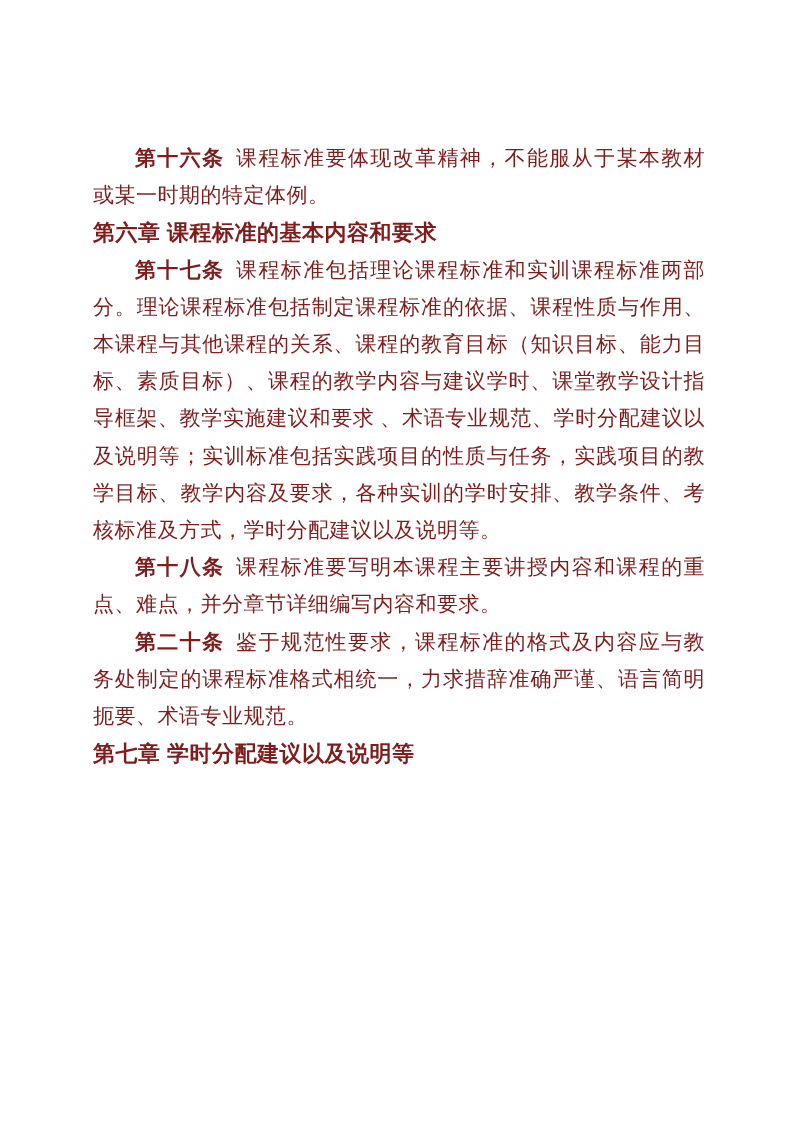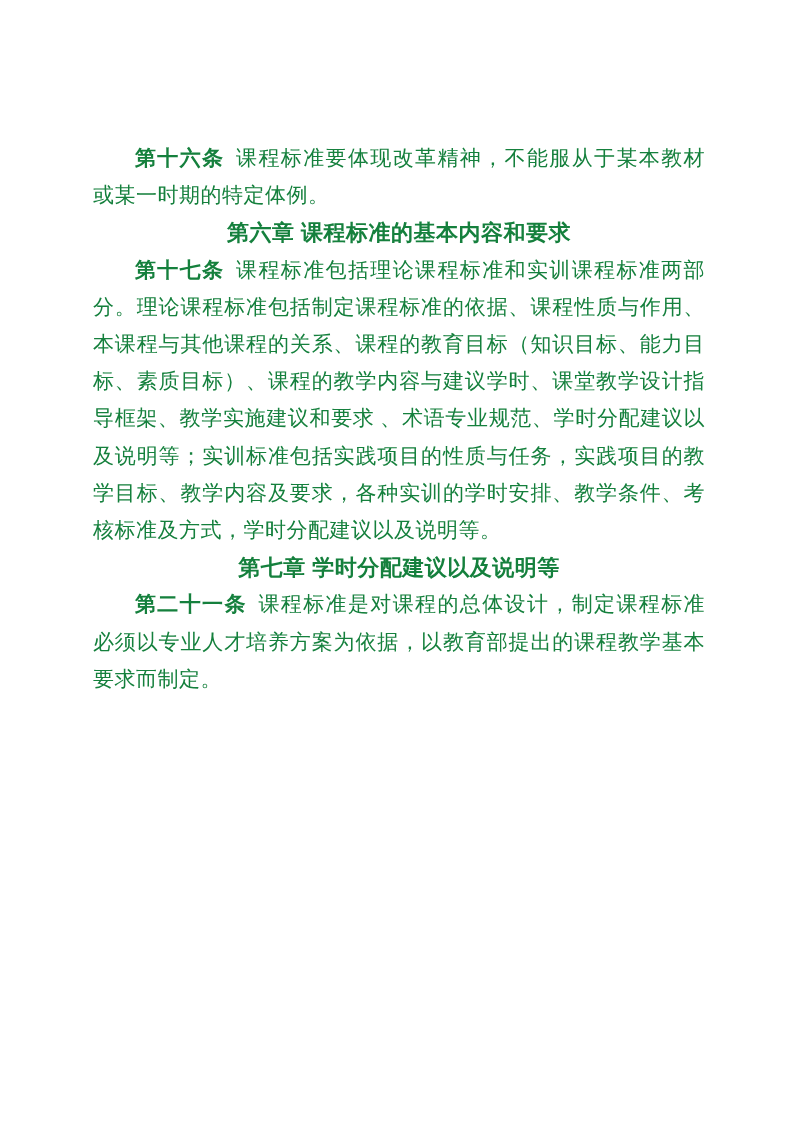--- a/index.html
+++ b/index.html
@@ -7,21 +7,21 @@
     padding: 0;
     background: #ffffff;
   }
   .page {
     position: relative;
     width: 794px;
     height: 930px;
     background: #ffffff;
     overflow: hidden;
     font-family: "Liberation Serif", serif;
-    color: #15803d;
+    color: #7f1d1d;
   }
   .content {
     position: absolute;
     left: 93px;
     top: 140px;
     width: 612px;
   }
   .para {
     margin: 0;
     font-size: 21px;
@@ -34,38 +34,39 @@
   .para .lead {
     font-weight: bold;
     margin-right: 0.55em;
   }
   .chapter-heading {
     margin: 0;
     font-family: "Liberation Sans", sans-serif;
     font-weight: bold;
     font-size: 22px;
     line-height: 37.2px;
-    text-align: center;
+    text-align: left;
     text-indent: 0;
     letter-spacing: 0.5px;
   }
 </style>
 </head>
 <body>
 
 <div class="page">
   <div class="content">
 
     <p class="para"><span class="lead">第十六条</span><span>课程标准要体现改革精神，不能服从于某本教材或某一时期的特定体例。</span></p>
 
     <h2 class="chapter-heading">第六章 课程标准的基本内容和要求</h2>
 
     <p class="para"><span class="lead">第十七条</span><span>课程标准包括理论课程标准和实训课程标准两部分。理论课程标准包括制定课程标准的依据、课程性质与作用、本课程与其他课程的关系、课程的教育目标（知识目标、能力目标、素质目标）、课程的教学内容与建议学时、课堂教学设计指导框架、教学实施建议和要求 、术语专业规范、学时分配建议以及说明等；实训标准包括实践项目的性质与任务，实践项目的教学目标、教学内容及要求，各种实训的学时安排、教学条件、考核标准及方式，学时分配建议以及说明等。</span></p>
 
+    <p class="para"><span class="lead">第十八条</span><span>课程标准要写明本课程主要讲授内容和课程的重点、难点，并分章节详细编写内容和要求。</span></p>
 
 
+    <p class="para"><span class="lead">第二十条</span><span>鉴于规范性要求，课程标准的格式及内容应与教务处制定的课程标准格式相统一，力求措辞准确严谨、语言简明扼要、术语专业规范。</span></p>
 
     <h2 class="chapter-heading">第七章 学时分配建议以及说明等</h2>
 
-    <p class="para"><span class="lead">第二十一条</span><span>课程标准是对课程的总体设计，制定课程标准必须以专业人才培养方案为依据，以教育部提出的课程教学基本要求而制定。</span></p>
 
   </div>
 </div>
 
 </body></html>

